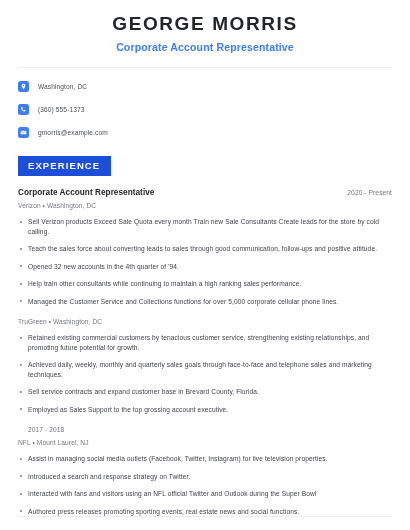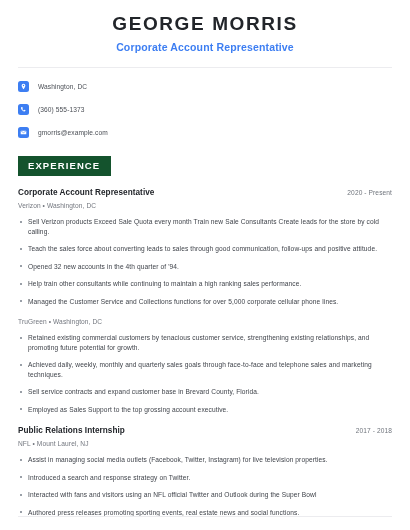--- a/index.html
+++ b/index.html
@@ -91,21 +91,21 @@
     letter-spacing: 0.1px;
     line-height: 10px;
   }
 
   
   .section {
     margin-top: 13px;
   }
   .section-badge {
     display: inline-block;
-    background: #14532d;
+    background: #1d4ed8;
     color: #ffffff;
     font-size: 9.5px;
     font-weight: bold;
     letter-spacing: 1.1px;
     padding: 4px 11px 4px 10px;
     line-height: 12px;
   }
 
   
   .job {
@@ -233,21 +233,20 @@
       <ul class="bullets">
         <li>Retained existing commercial customers by tenacious customer service, strengthening existing relationships, and promoting future potential for growth.</li>
         <li>Achieved daily, weekly, monthly and quarterly sales goals through face-to-face and telephone sales and marketing techniques.</li>
         <li>Sell service contracts and expand customer base in Brevard County, Florida.</li>
         <li>Employed as Sales Support to the top grossing account executive.</li>
       </ul>
     </div>
 
     <div class="job">
       <div class="job-head">
-        <div class="job-title">Public Relations Internship</div>
         <div class="job-dates">2017 - 2018</div>
       </div>
       <div class="job-meta">NFL • Mount Laurel, NJ</div>
       <ul class="bullets">
         <li>Assist in managing social media outlets (Facebook, Twitter, Instagram) for live television properties.</li>
         <li>Introduced a search and response strategy on Twitter.</li>
         <li>Interacted with fans and visitors using an NFL official Twitter and Outlook during the Super Bowl</li>
         <li>Authored press releases promoting sporting events, real estate news and social functions.</li>
 
       </ul>

